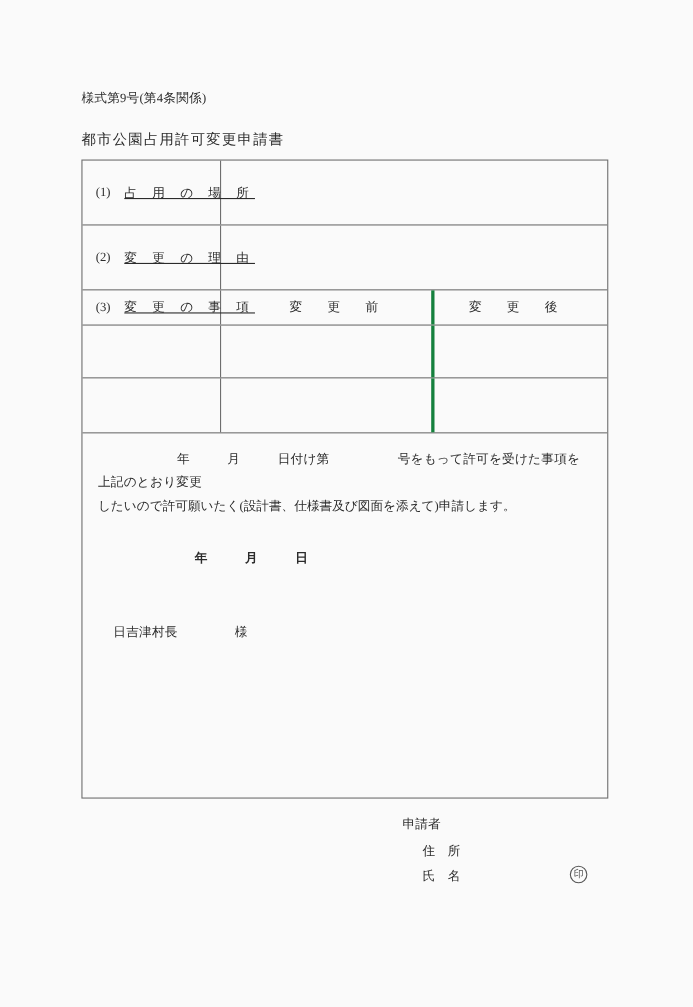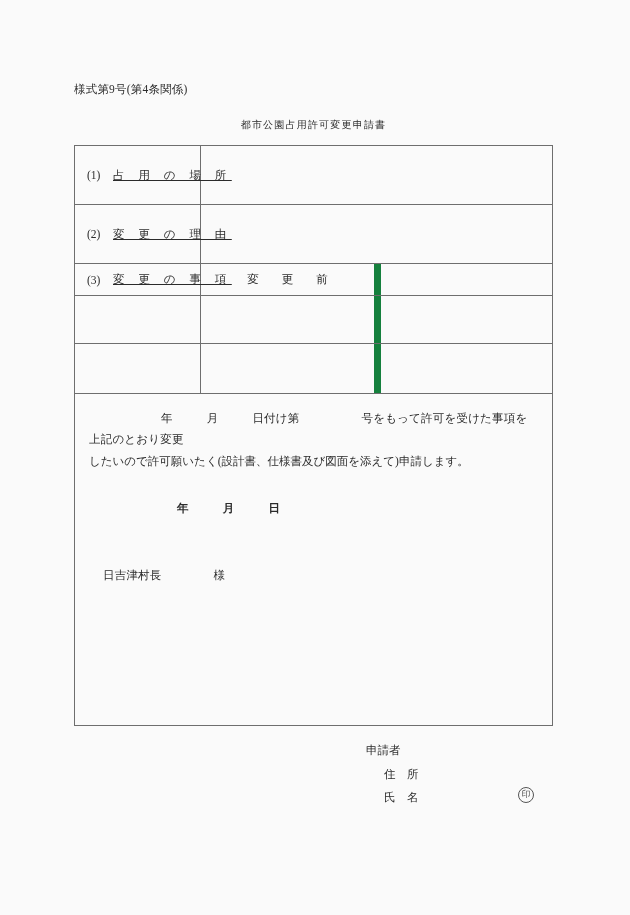--- a/index.html
+++ b/index.html
@@ -29,22 +29,22 @@
     font-size: 11.5px;
     letter-spacing: 0.2px;
     white-space: nowrap;
   }
 
   .doc-title {
     position: absolute;
     left: 74px;
     top: 118px;
     width: 479px;
-    text-align: center;
-    font-size: 10px;
+    text-align: left;
+    font-size: 13px;
     letter-spacing: 1.2px;
     white-space: nowrap;
   }
 
   
   .table {
     position: absolute;
     left: 74px;
     top: 145px;
     width: 479px;
@@ -77,26 +77,26 @@
     border-right: 1px solid #6e6e6e;
     display: flex;
     align-items: center;
     padding-left: 12px;
     font-size: 11.5px;
     white-space: nowrap;
   }
 
   .cell-mid {
     position: absolute;
-    left: 126px;
+    left: 140px;
     top: 0;
     width: 180px;
     height: 100%;
     box-sizing: border-box;
-    border-right: 7px solid #15803d;
+    border-right: 3px solid #15803d;
     display: flex;
     align-items: center;
     justify-content: center;
     font-size: 11.5px;
     white-space: nowrap;
   }
 
   .cell-right {
     position: absolute;
     left: 306px;
@@ -208,20 +208,21 @@
       </div>
       <div class="cell-blank-wide"></div>
     </div>
 
     <div class="row r3">
       <div class="cell-label">
         <span class="num">(3)</span>
           <span class="sp">変 更 の 事 項</span>
       </div>
       <div class="cell-mid">変　　更　　前</div>
+      <div class="cell-right">変　　更　　後</div>
     </div>
 
     <div class="row r4">
       <div class="cell-label"></div>
       <div class="cell-mid"></div>
       <div class="cell-right"></div>
     </div>
 
     <div class="row r5">
       <div class="cell-label"></div>

